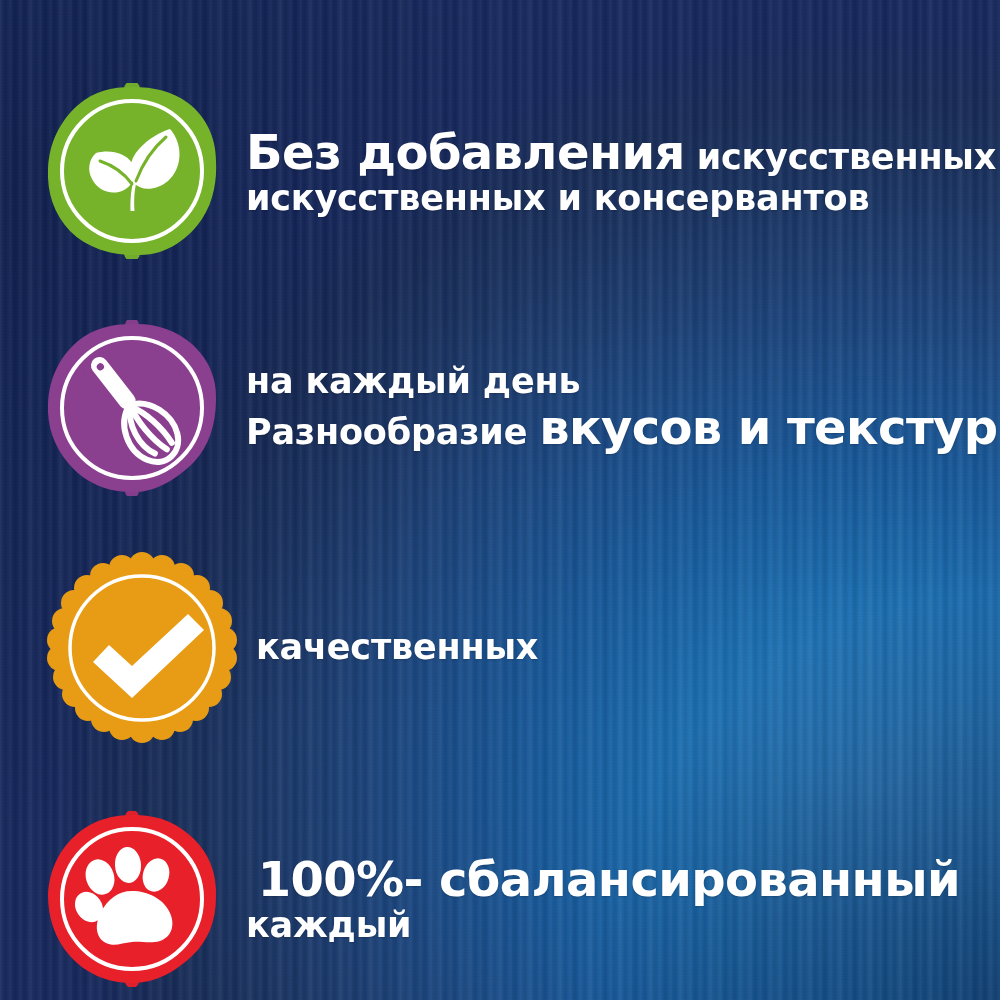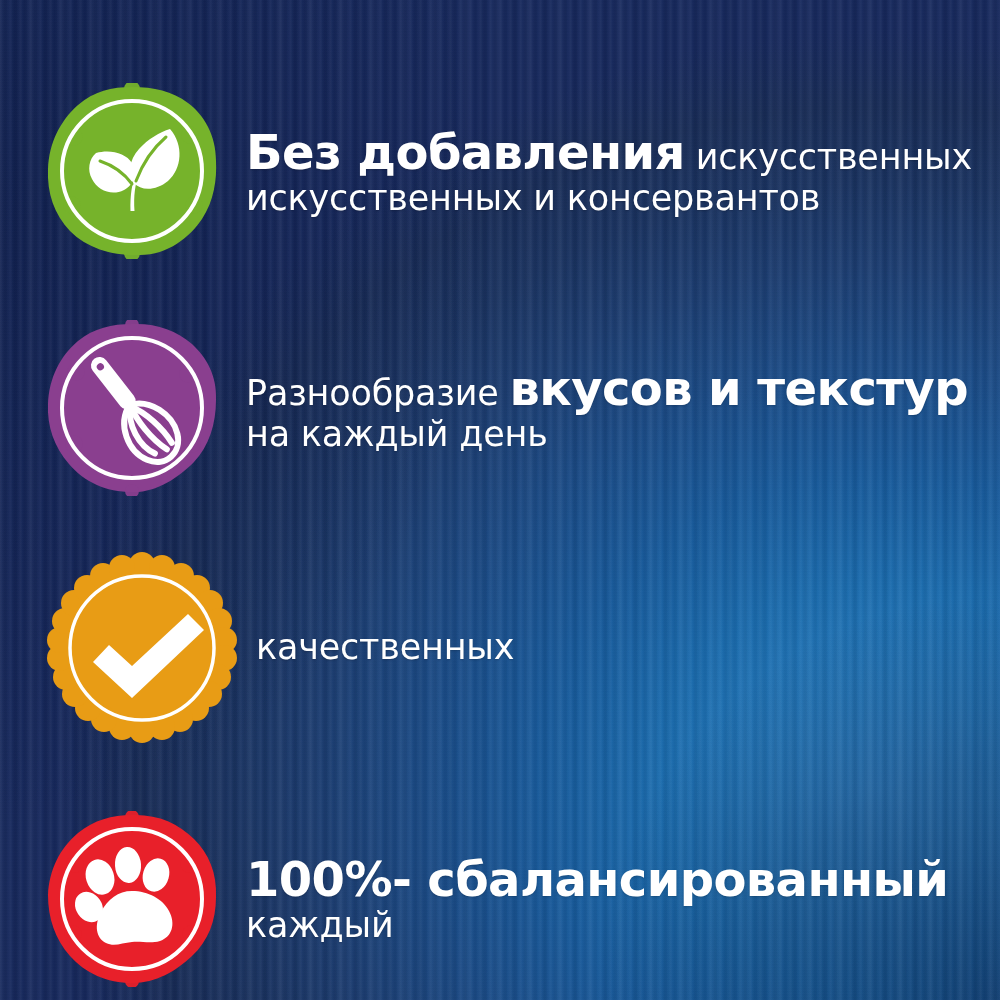--- a/index.html
+++ b/index.html
@@ -108,24 +108,25 @@
     margin-left: 26px;
     color: #ffffff;
     line-height: 1.12;
     letter-spacing: -0.2px;
   }
   .line { display: block; white-space: nowrap; }
   .big {
     font-size: 48px;
     font-weight: 700;
     letter-spacing: -0.6px;
+    text-align: right;
   }
   .small {
     font-size: 35px;
-    font-weight: 400;
+    font-weight: 700;
     letter-spacing: -0.2px;
   }
   .t-shadow { text-shadow: 0 1px 2px rgba(0,0,0,0.18); }
 
   
   #row-1 { top: 83px; }
   #row-2 { top: 320px; }
   #row-3 { top: 550px; }
   #row-4 { top: 811px; }
 
@@ -240,22 +241,22 @@
           <g transform="rotate(-38 88 88)" fill="none" stroke="#ffffff" stroke-width="6" stroke-linecap="round">
             <path d="M88 84 C 66 92 58 120 68 138 C 78 156 100 154 108 136 C 116 118 108 92 88 84 Z"></path>
             <path d="M88 86 C 74 98 70 122 78 138"></path>
             <path d="M88 86 C 84 102 84 124 90 142"></path>
             <path d="M88 86 C 96 100 100 122 98 140"></path>
           </g>
         </g>
       </svg>
     </div>
     <div class="text-block t-shadow">
+      <span class="line small">на каждый день</span>
       <span class="line"><span class="small">Разнообразие </span><span class="big">вкусов и текстур</span></span>
-      <span class="line small">на каждый день</span>
     </div>
   </div>
 
   <div class="row" id="row-3">
     <div class="badge-wrap">
       <svg class="badge-svg" width="196" height="196" viewBox="0 0 196 196">
 
         <g fill="#e89c15">
           <circle cx="98" cy="98" r="80"></circle>
           <circle cx="98" cy="15" r="13"></circle>

